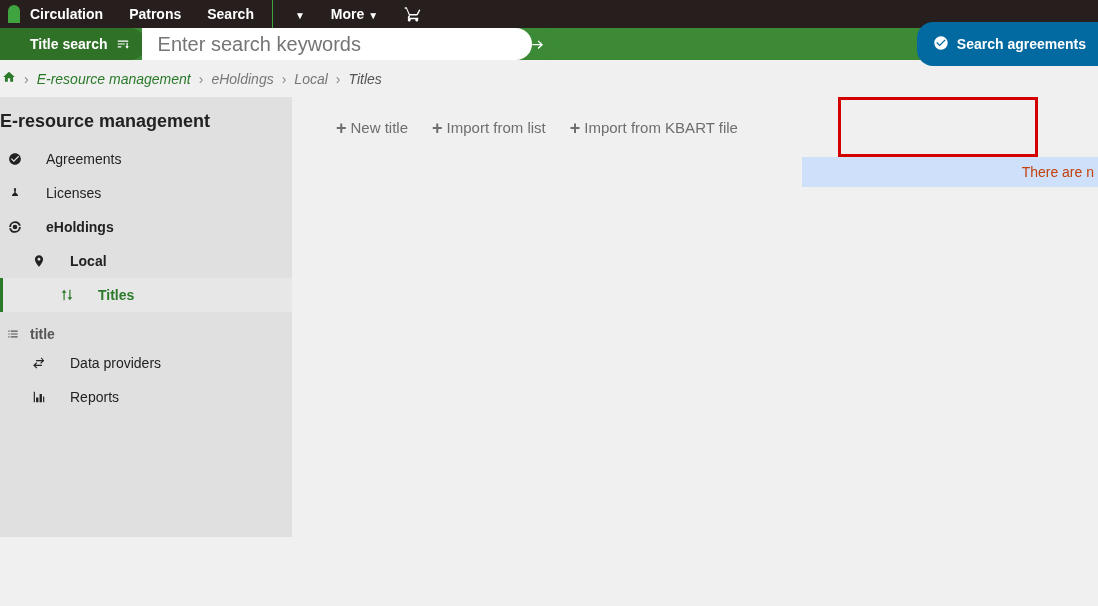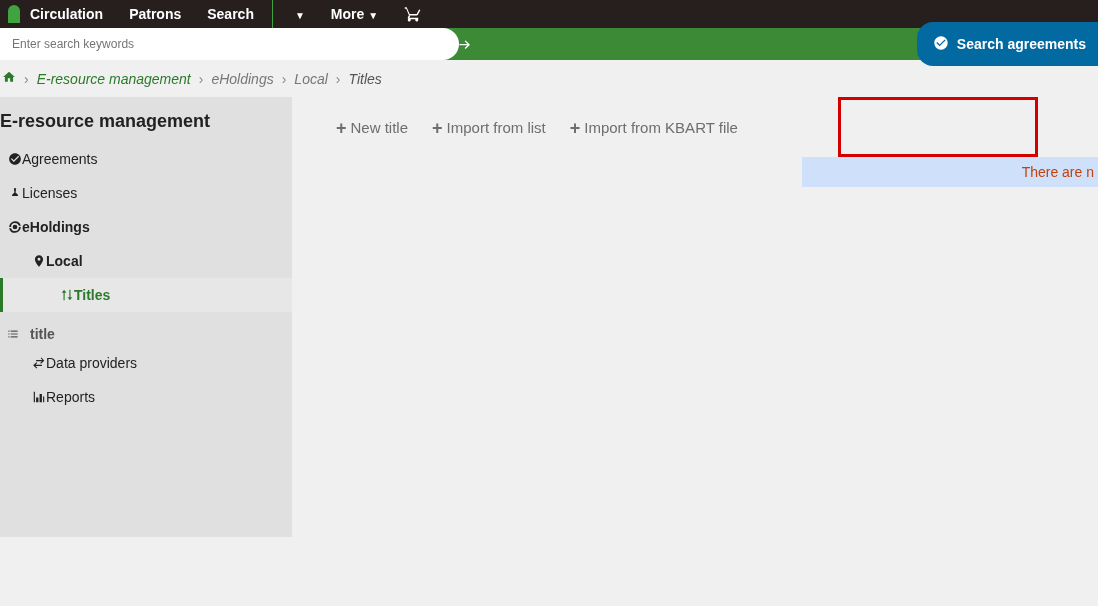--- a/index.html
+++ b/index.html
@@ -68,21 +68,21 @@
     display: flex;
     align-items: center;
     padding: 0 16px;
     border-radius: 0 16px 16px 0;
     margin-left: -4px;
     position: relative;
     max-width: 765px;
   }
   .search-box input {
     border: none; outline: none;
-    width: 100%; font-size: 12px;
+    width: 100%; font-size: 20px;
     color: #4c1d95;
   }
   .go-btn {
     width: 42px; height: 32px;
     background: #3c8a36;
     display: flex; align-items: center; justify-content: center;
     border-radius: 0 16px 16px 0;
     margin-left: -16px;
     cursor: pointer;
   }
@@ -123,21 +123,21 @@
   }
   .sidebar h2 {
     font-size: 18px;
     font-weight: 700;
     padding: 14px 0 10px 0;
     color: #222;
   }
   .side-item {
     display: flex;
     align-items: center;
-    gap: 0;
+    gap: 24px;
     padding: 9px 0 9px 8px;
     color: #222;
     cursor: pointer;
   }
   .side-item.level2 { padding-left: 32px; }
   .side-item.level3 { padding-left: 60px; }
   .side-item.active {
     border-left: 3px solid #2a7a2a;
     padding-left: 57px;
     color: #2a7a2a;
@@ -208,20 +208,29 @@
     <span><span>More</span><span class="caret">▼</span></span>
     <span class="cart-icon">
       <svg viewBox="0 0 24 24">
           <path d="M7 18c-1.1 0-2 .9-2 2s.9 2 2 2 2-.9 2-2-.9-2-2-2zm10 0c-1.1 0-2 .9-2 2s.9 2 2 2 2-.9 2-2-.9-2-2-2zM7.16 14h9.69c.75 0 1.41-.41 1.75-1.03l3.24-6.14-1.75-.93L17 12H7.53L3.54 3H1v2h2l3.6 8.59L5.25 16c-.14.28-.25.63-.25 1 0 1.1.9 2 2 2h12v-2H7.42c-.14 0-.25-.11-.25-.25l.03-.12.96-1.63z"></path>
         </svg>
     </span>
   </div>
 </div>
 
 <div class="greenbar">
+  <div class="left-cap">
+    <span>Title search</span>
+    <span class="sort-icon">
+      <svg viewBox="0 0 24 24">
+          <path d="M3 18h6v-2H3v2zm0-5h12v-2H3v2zm0-7v2h18V6H3z"></path>
+          <path d="M16 16l3 4 3-4h-2v-6h-2v6z"></path>
+        </svg>
+    </span>
+  </div>
   <div class="search-box">
     <input type="text" placeholder="Enter search keywords" style="">
   </div>
   <div class="go-btn">
     <svg viewBox="0 0 24 24">
         <path d="M5 12h12l-4-4 1.4-1.4L21 13l-6.6 6.4L13 18l4-4H5z"></path>
       </svg>
   </div>
   <div style="flex:1;"></div>
   <div class="right-agreements">

